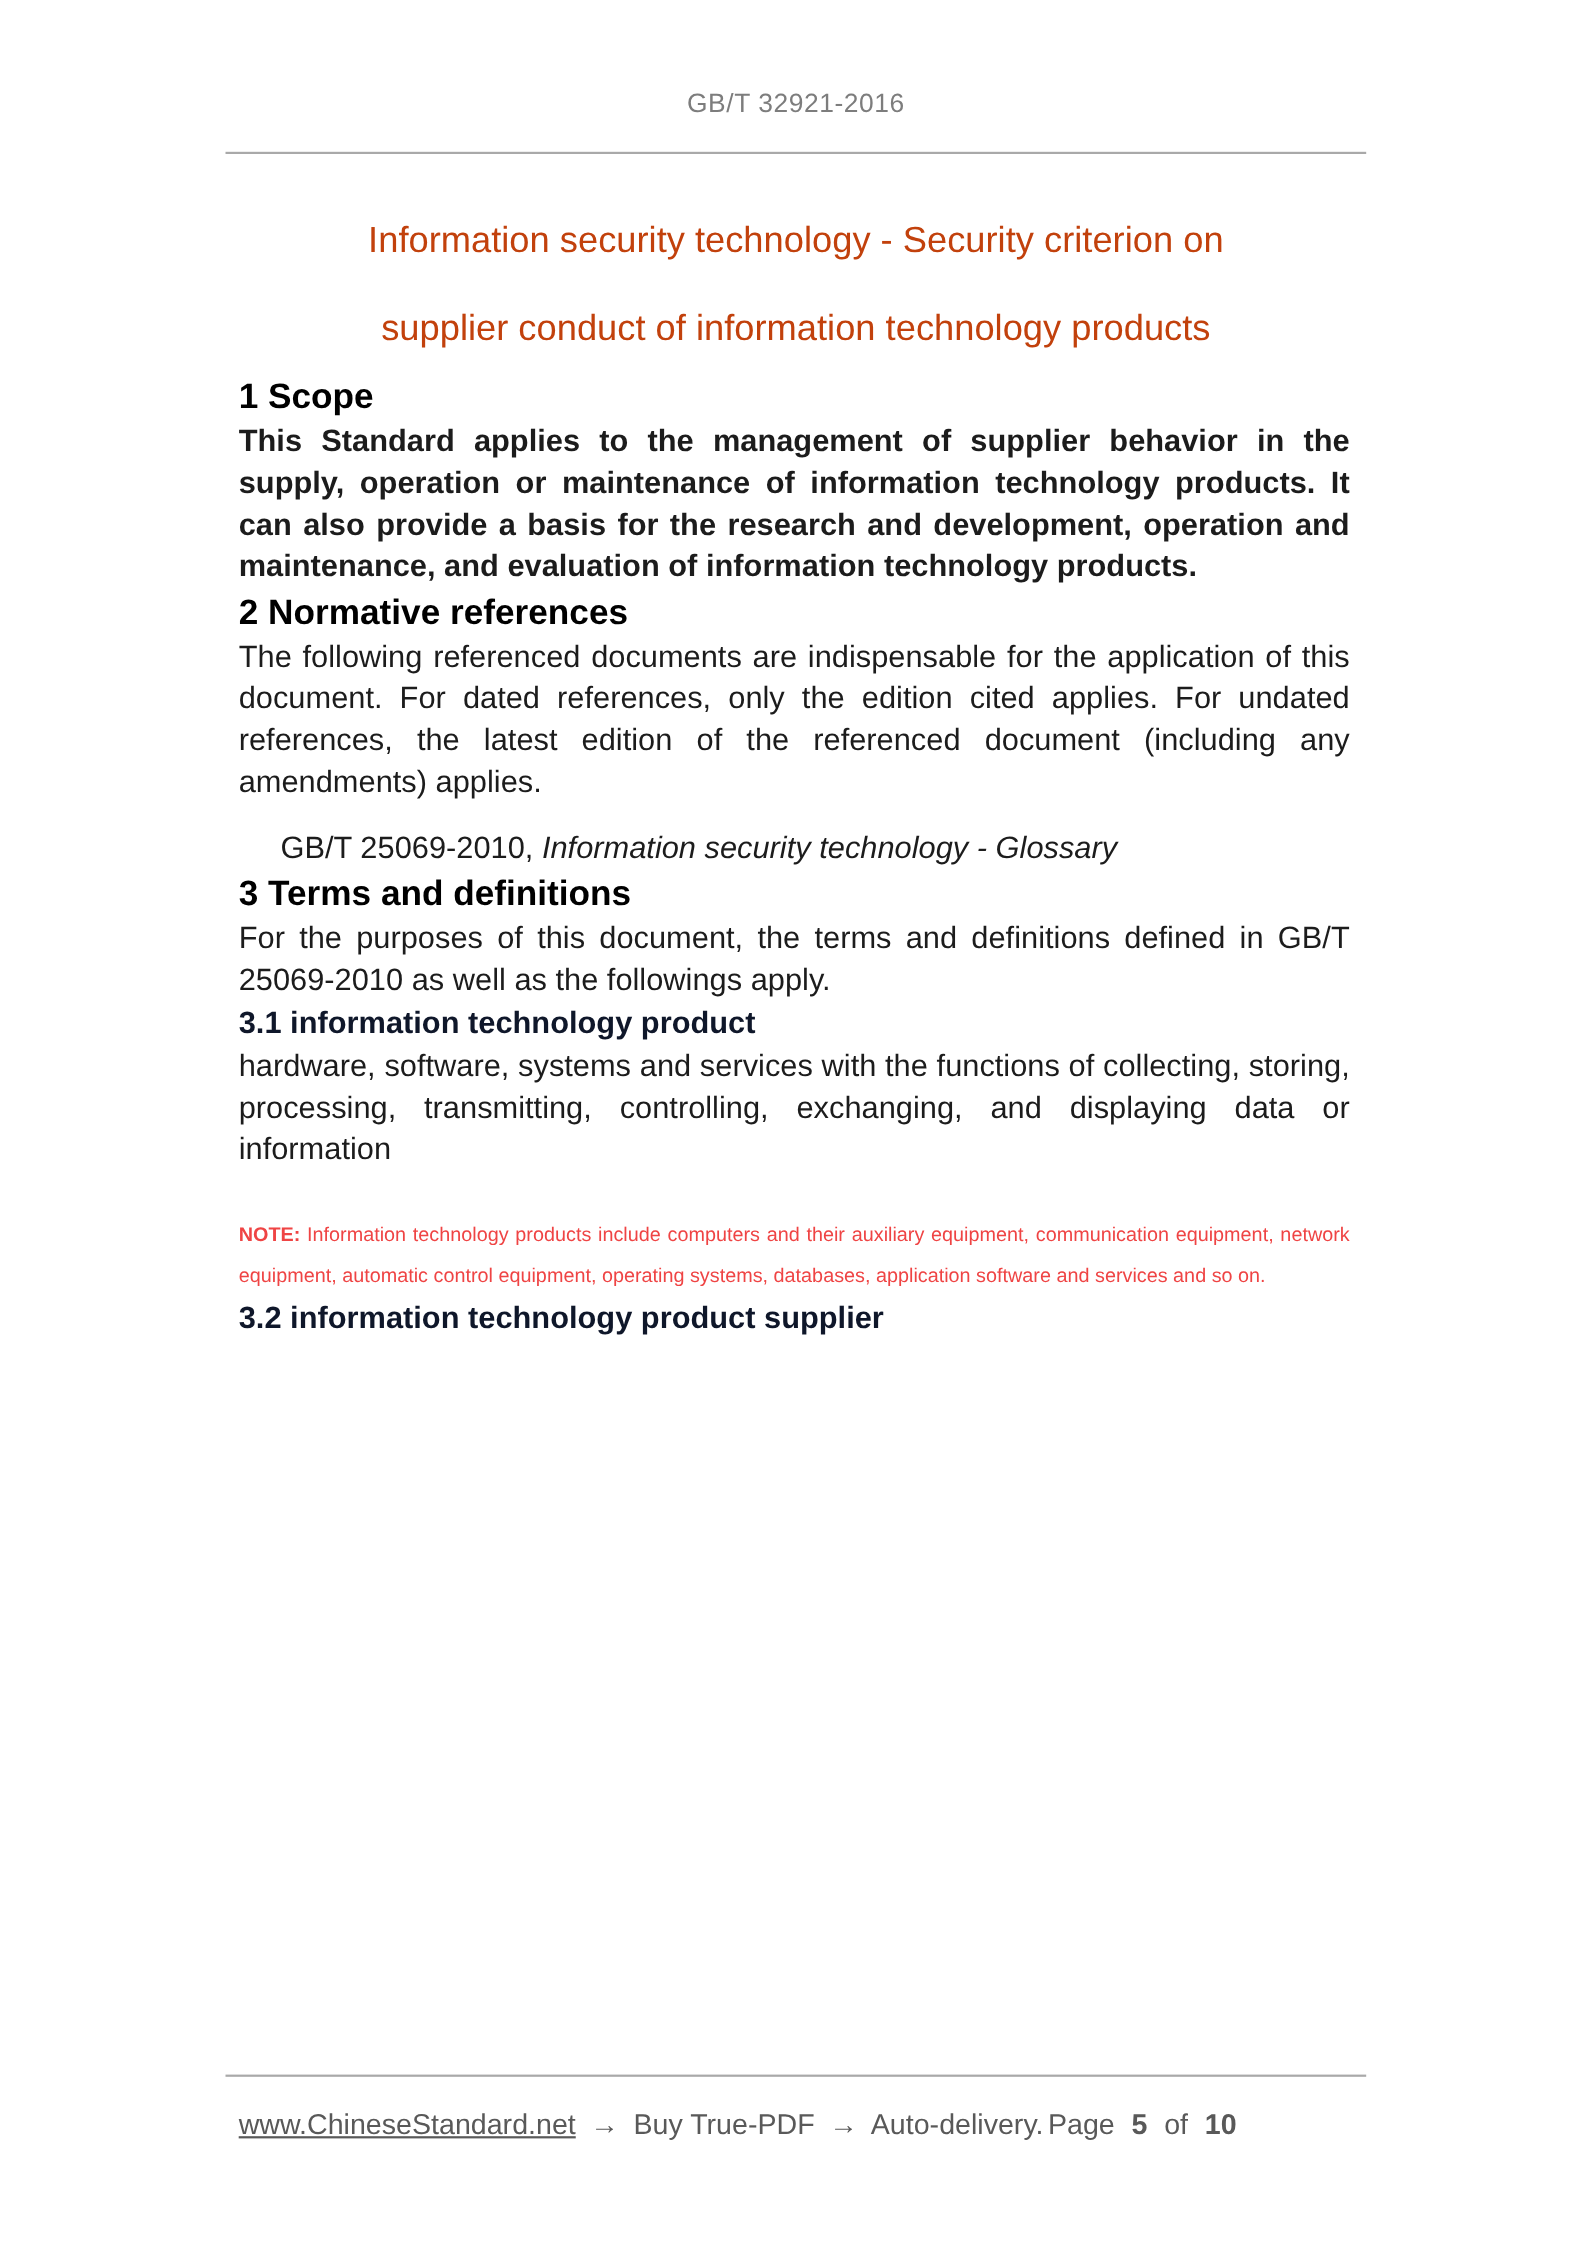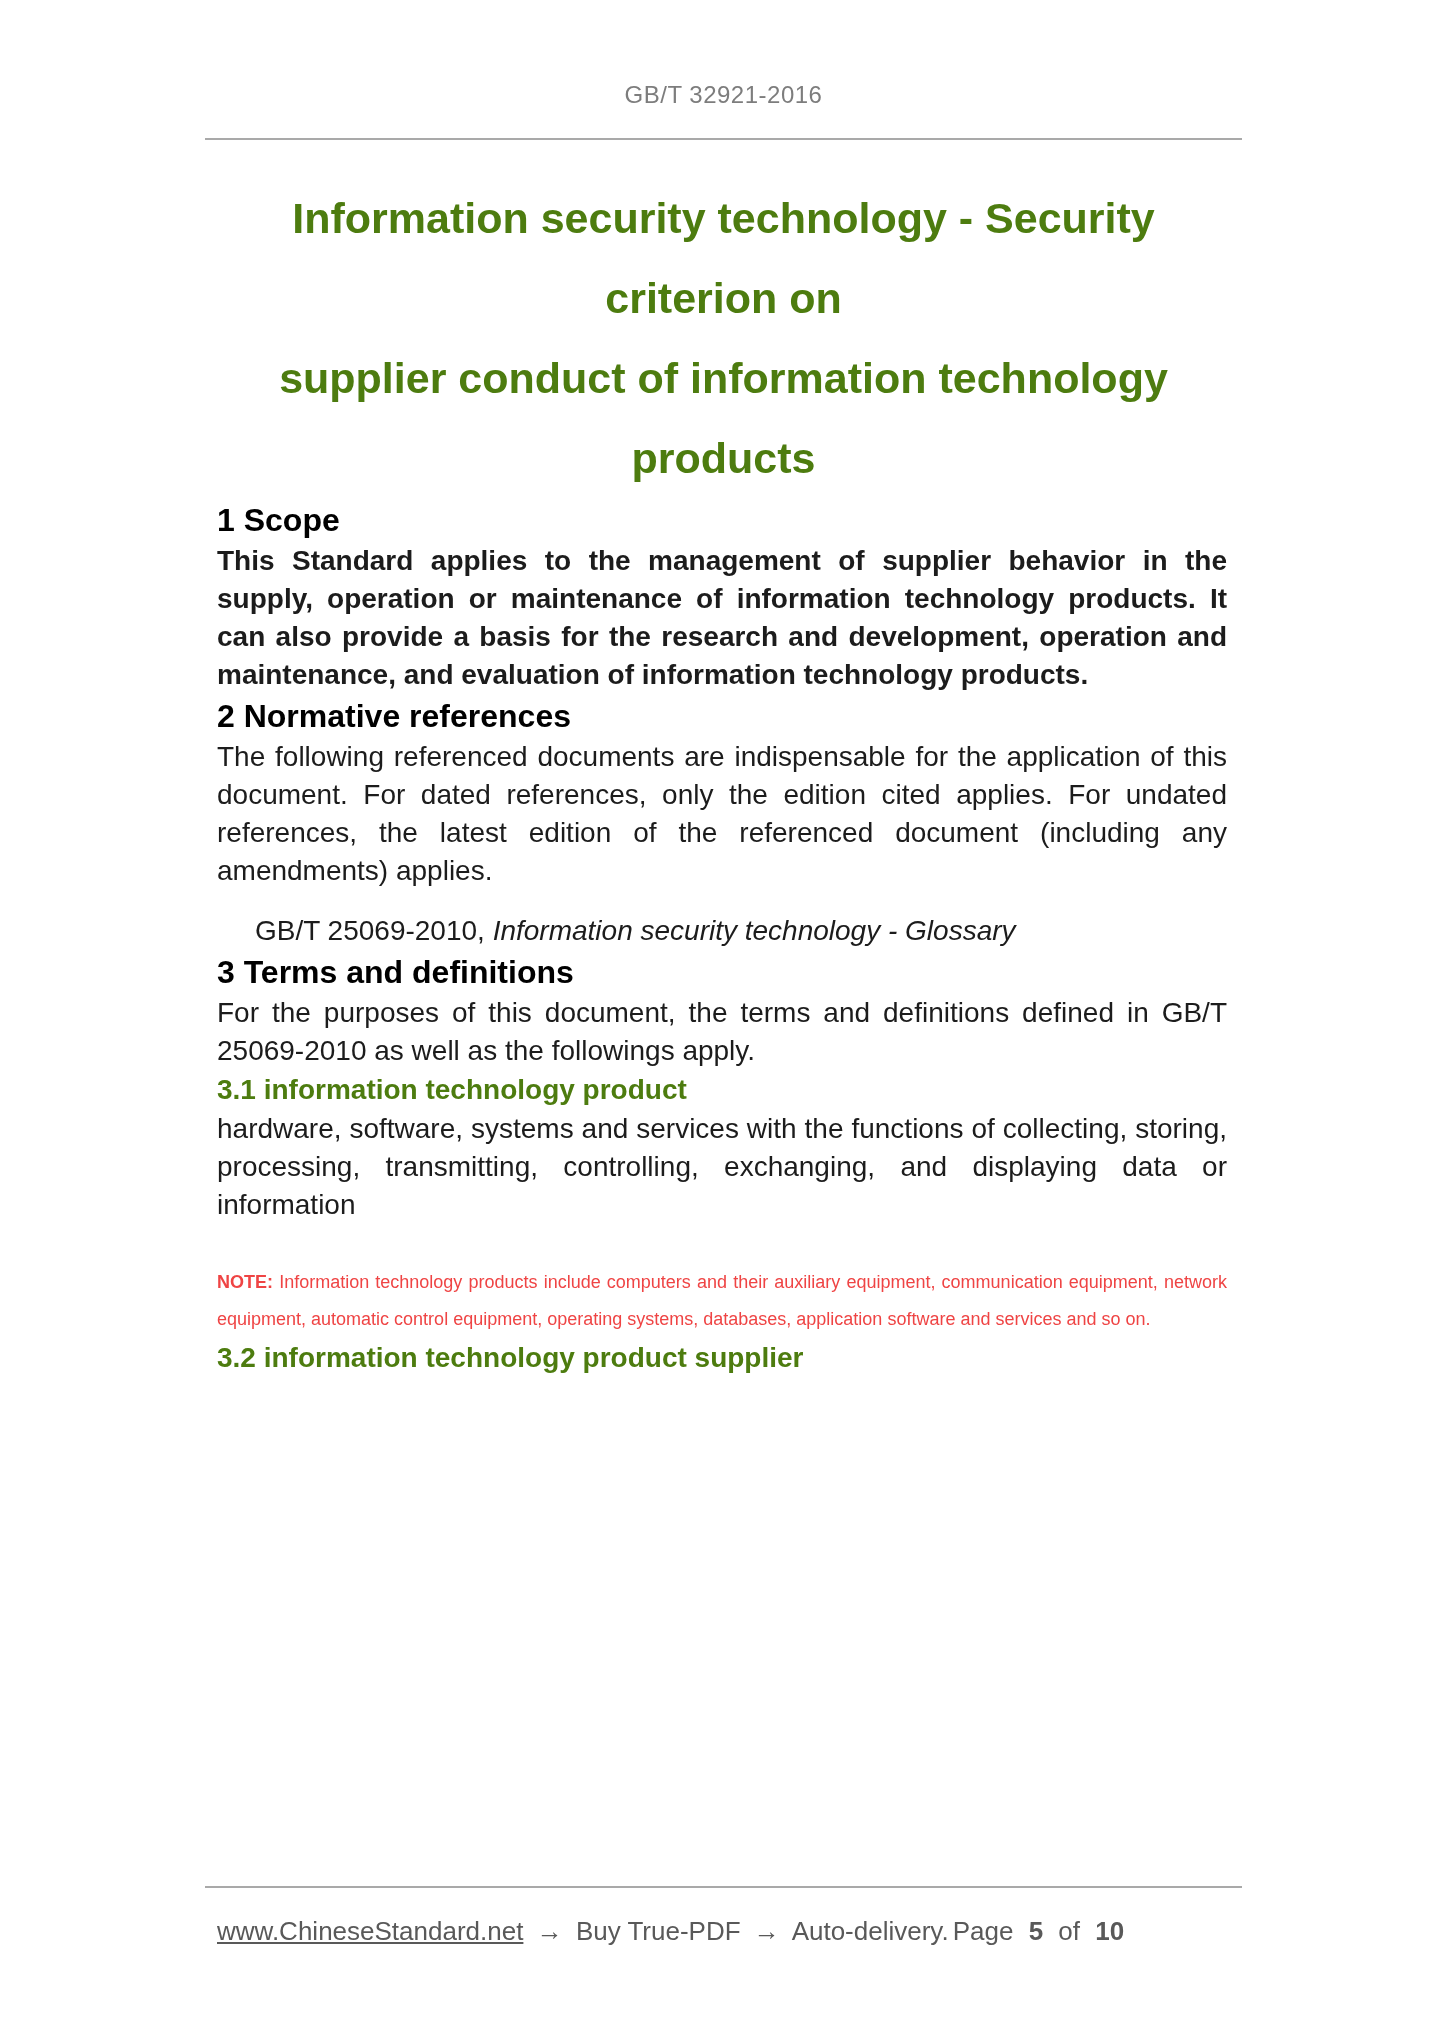--- a/index.html
+++ b/index.html
@@ -27,38 +27,38 @@
     letter-spacing: 0.5px;
   }
   .rule {
     border: none;
     border-top: 2px solid #a9a9a9;
     margin: 26px 0 0 0;
     height: 0;
   }
   .doc-title {
     margin: 38px 10px 0 10px;
-    font-size: 43px;
-    font-weight: bold;
-    color: #4d7c0f;
+    font-size: 33px;
+    font-weight: normal;
+    color: #c2410c;
     text-align: center;
     line-height: 80px;
   }
   .doc-title .tline { display: block; }
   h2.sec-heading {
     font-size: 32px;
     font-weight: bold;
     color: #000000;
     line-height: 44px;
     margin: 0 15px 0 12px;
   }
   h3.sub-heading {
     font-size: 28px;
     font-weight: bold;
-    color: #4d7c0f;
+    color: #0f172a;
     line-height: 40px;
     margin: 0 15px 0 12px;
   }
   p.para {
     font-size: 28px;
     line-height: 38px;
     text-align: justify;
     color: #1c1c1c;
     margin: 0 15px 0 12px;
   }

